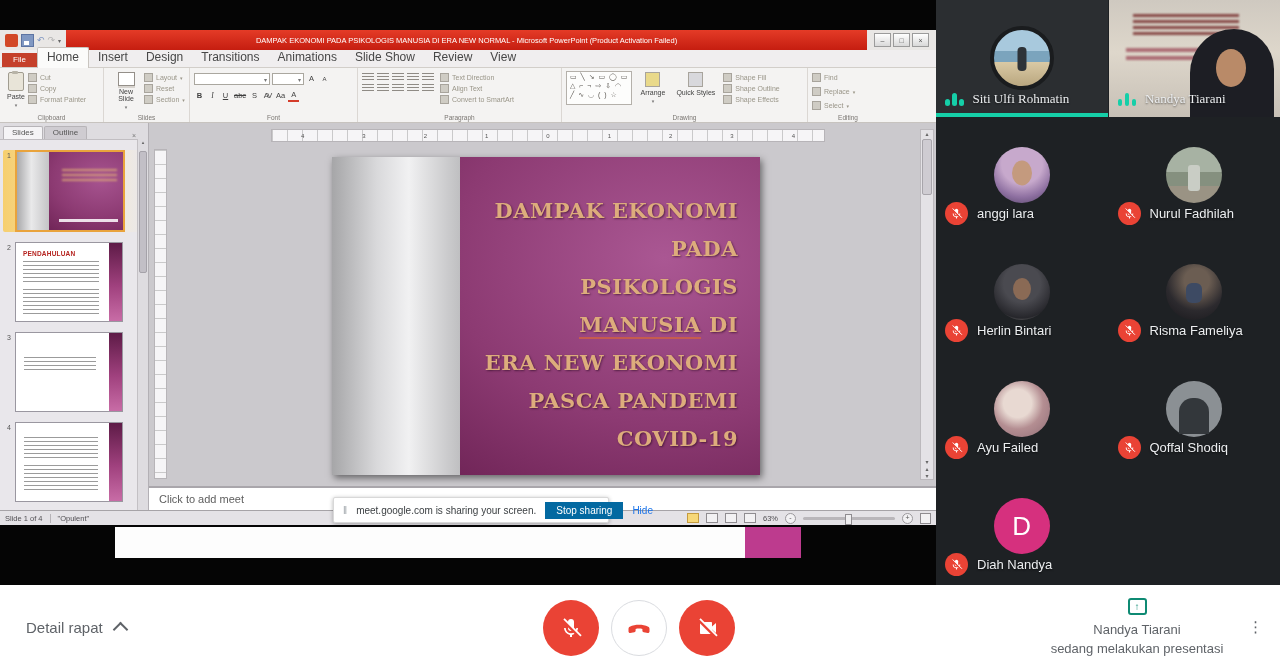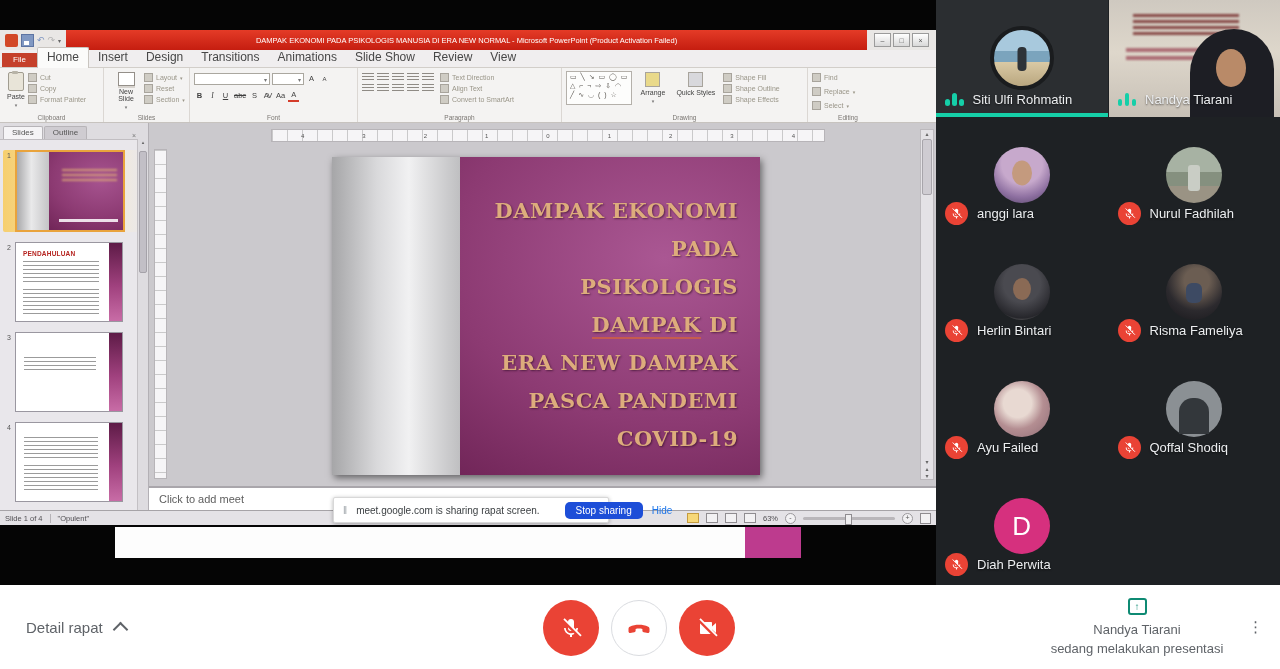--- a/index.html
+++ b/index.html
@@ -90,26 +90,26 @@
   .sspacer{flex:1;}
   .vico{width:10px;height:8px;border:1px solid #8f8c90;background:#f2f1f3;}
   .vico.on{background:#f7d878;border-color:#c49b3f;}
   .zbtn{width:9px;height:9px;border:1px solid #9b989c;border-radius:50%;background:#f2f1f3;font-size:7px;line-height:7px;text-align:center;color:#555;}
   .ztrack{width:92px;height:3px;background:#b9b6ba;border-radius:2px;position:relative;}
   .zthumb{position:absolute;left:42px;top:-3px;width:5px;height:9px;background:#efeef0;border:1px solid #8f8c90;}
   .fitico{width:9px;height:9px;border:1px solid #8f8c90;background:#f2f1f3;}
   
   .toast{position:absolute;left:333px;top:497px;width:276px;height:26px;background:#fff;border:1px solid #d8d8d8;border-radius:2px;box-shadow:0 1px 4px rgba(0,0,0,.3);display:flex;align-items:center;gap:9px;padding:0 9px;font-size:10px;color:#3c4043;box-sizing:border-box;white-space:nowrap;}
   .pauseg{color:#9aa0a6;font-size:10px;}
-  .stopbtn{background:#1d4ed8;color:#fff;padding:3px 11px;border-radius:5px;font-size:10px;margin-left:16px;}
+  .stopbtn{background:#0369a1;color:#fff;padding:3px 11px;border-radius:0;font-size:10px;}
   .hidelink{color:#1a73e8;}
   
   .sidebar{position:absolute;left:936px;top:0;width:344px;height:585px;background:#1e2124;display:grid;grid-template-columns:1fr 1fr;grid-template-rows:repeat(5,117px);column-gap:1px;}
   .tile{position:relative;overflow:hidden;background:#1e2124;}
-  .tile.cam{background:#2b2e31;}
+  .tile.cam{background:#2b2e31;font-family:Liberation Serif, serif;}
   .t-avatar{position:absolute;left:50%;transform:translateX(-50%);top:30px;width:56px;height:56px;border-radius:50%;}
   .tile.cam .t-avatar{top:26px;border:4px solid #1a1c1e;}
   .tile-foot{position:absolute;left:9px;bottom:9px;display:flex;align-items:center;gap:9px;max-width:95%;}
   .pname{color:#eceef0;font-size:13px;white-space:nowrap;text-shadow:0 1px 2px rgba(0,0,0,.6);}
   .micoff{width:23px;height:23px;border-radius:50%;background:#ea4335;display:flex;align-items:center;justify-content:center;flex:0 0 auto;}
   .eq{display:flex;align-items:flex-end;gap:2.5px;height:16px;flex:0 0 auto;padding-bottom:2px;}
   .eq i{display:block;width:4.5px;border-radius:2.5px;background:#15cfa8;height:7px;}
   .eq i:nth-child(2){height:13px;}
   .speakbar{position:absolute;left:0;right:0;bottom:0;height:4px;background:#15cfa8;}
   .face:after{content:"";position:absolute;left:50%;top:46%;transform:translate(-50%,-50%);width:20px;height:25px;border-radius:50%;background:#c49a7e;}
@@ -404,22 +404,22 @@
               <span>2</span>
                 <span>3</span>
                 <span>4</span>
             </div>
             <div class="vruler"></div>
             <div class="slide">
               <div class="strip"></div>
               <div class="purple"></div>
               <div class="stitle">
                 <div><span>DAMPAK EKONOMI PADA</span></div>
-                <div><span>PSIKOLOGIS </span><span class="uword">DAMPAK</span><span> DI</span></div>
-                <div><span>ERA NEW DAMPAK</span></div>
+                <div><span>PSIKOLOGIS </span><span class="uword">MANUSIA</span><span> DI</span></div>
+                <div><span>ERA NEW EKONOMI</span></div>
                 <div><span>PASCA PANDEMI</span></div>
                 <div><span>COVID-19</span></div>
               </div>
             </div>
             <div class="vscroll">
               <span>▴</span>
               <span class="vthumb"></span>
               <span class="vspacer"></span>
               <span>▾</span>
               <span>▴</span>
@@ -449,21 +449,21 @@
         <span class="zbtn">+</span>
         <span class="fitico"></span>
       </div>
     </div>
 
     <div class="remnant-white"></div>
     <div class="remnant-pink"></div>
 
     <div class="toast">
       <span class="pauseg">‖</span>
-      <span>meet.google.com is sharing rapat screen.</span>
+      <span>meet.google.com is sharing your screen.</span>
       <span class="stopbtn">Stop sharing</span>
       <span class="hidelink">Hide</span>
     </div>
   </div>
 
   <div class="sidebar">
 
     <div class="tile cam">
       <div class="t-avatar av-siti"></div>
       <div class="tile-foot">
@@ -584,21 +584,21 @@
       <div class="t-avatar av-diah">D</div>
       <div class="tile-foot">
         <span class="micoff">
             <svg viewBox="0 0 24 24" width="13" height="13">
               <path fill="#fff" d="M12 15a3 3 0 0 0 3-3V6a3 3 0 0 0-6 0v6a3 3 0 0 0 3 3z"></path>
               <path fill="#fff" d="M17.3 12a5.3 5.3 0 0 1-10.6 0H5a7 7 0 0 0 6 6.9V21h2v-2.1A7 7 0 0 0 19 12h-1.7z"></path>
               <path stroke="#ea4335" stroke-width="3.4" d="M3.5 3.5 20.5 20.5"></path>
               <path stroke="#fff" stroke-width="1.8" d="M5 2.8 22 19.8"></path>
             </svg>
           </span>
-        <span class="pname">Diah Perwita</span>
+        <span class="pname">Diah Nandya</span>
       </div>
     </div>
   </div>
 
   <div class="bbar">
     <div class="detail">
       <span>Detail rapat</span>
       <span class="chev"></span>
     </div>
 

